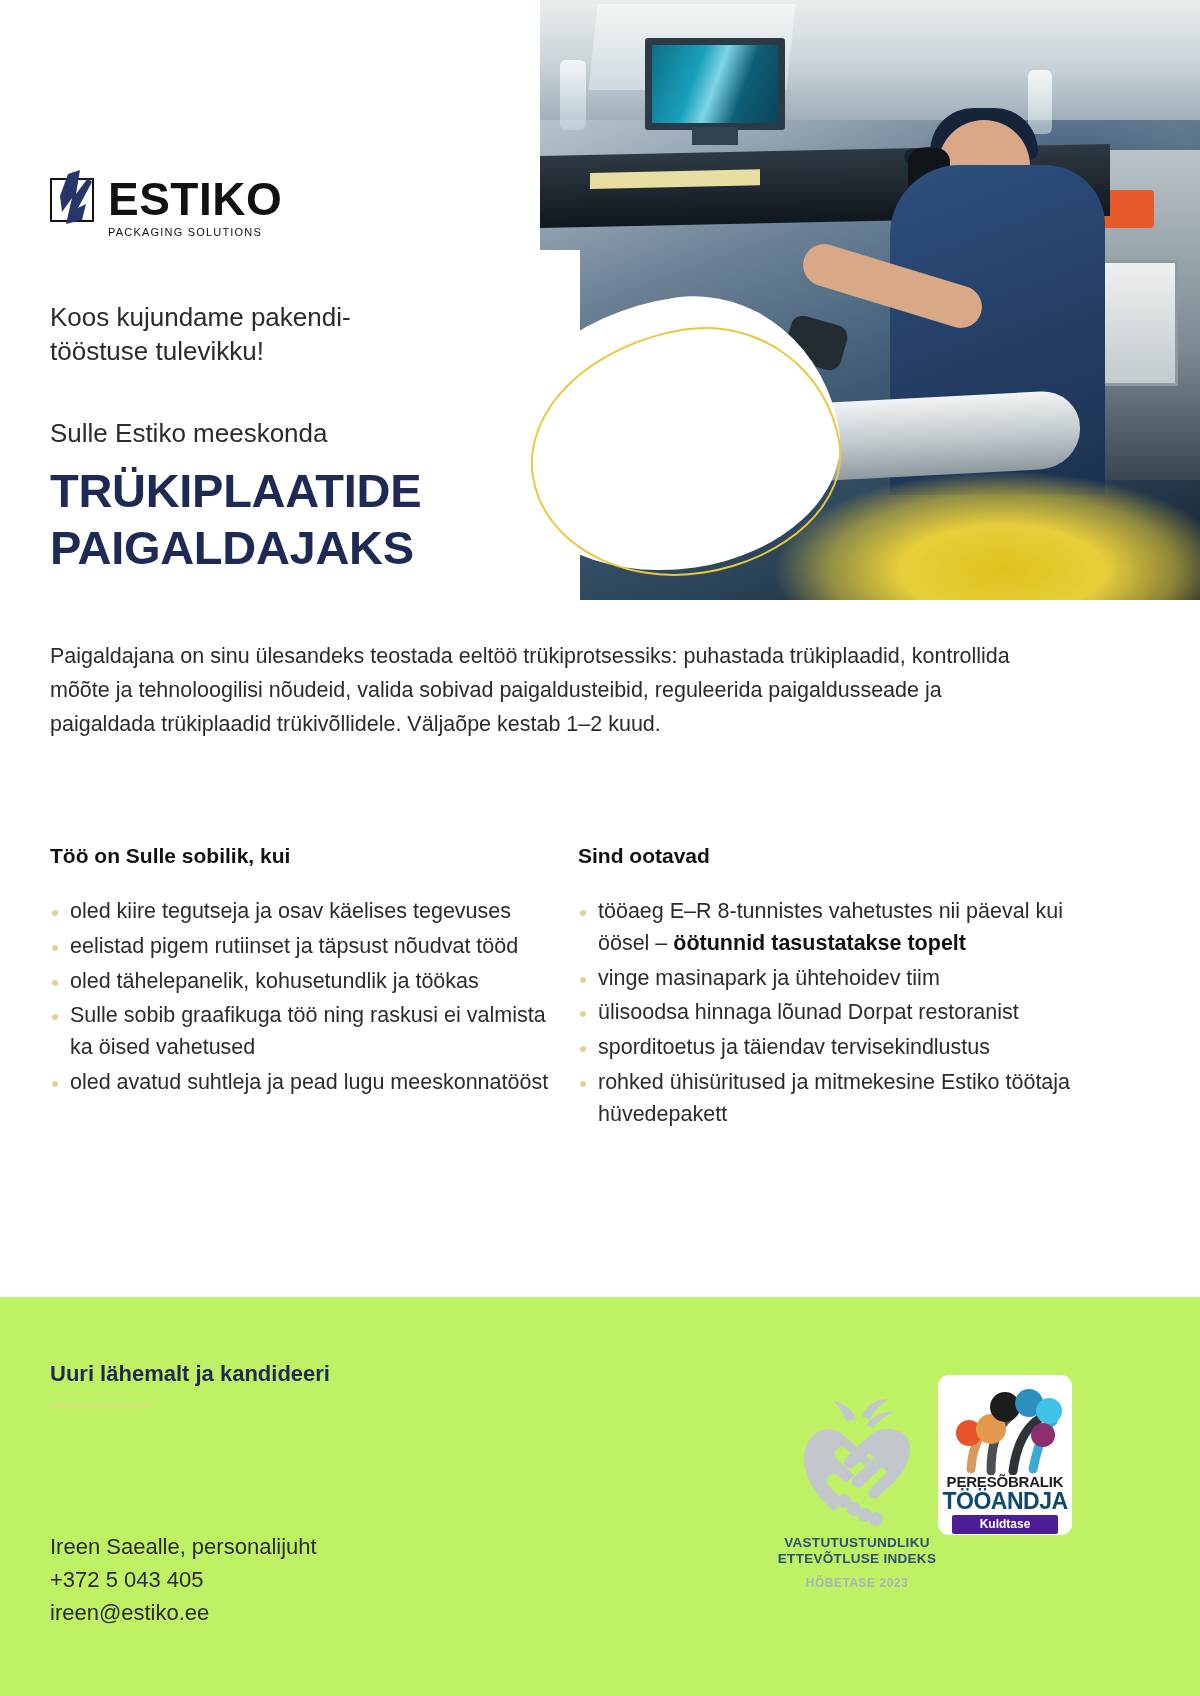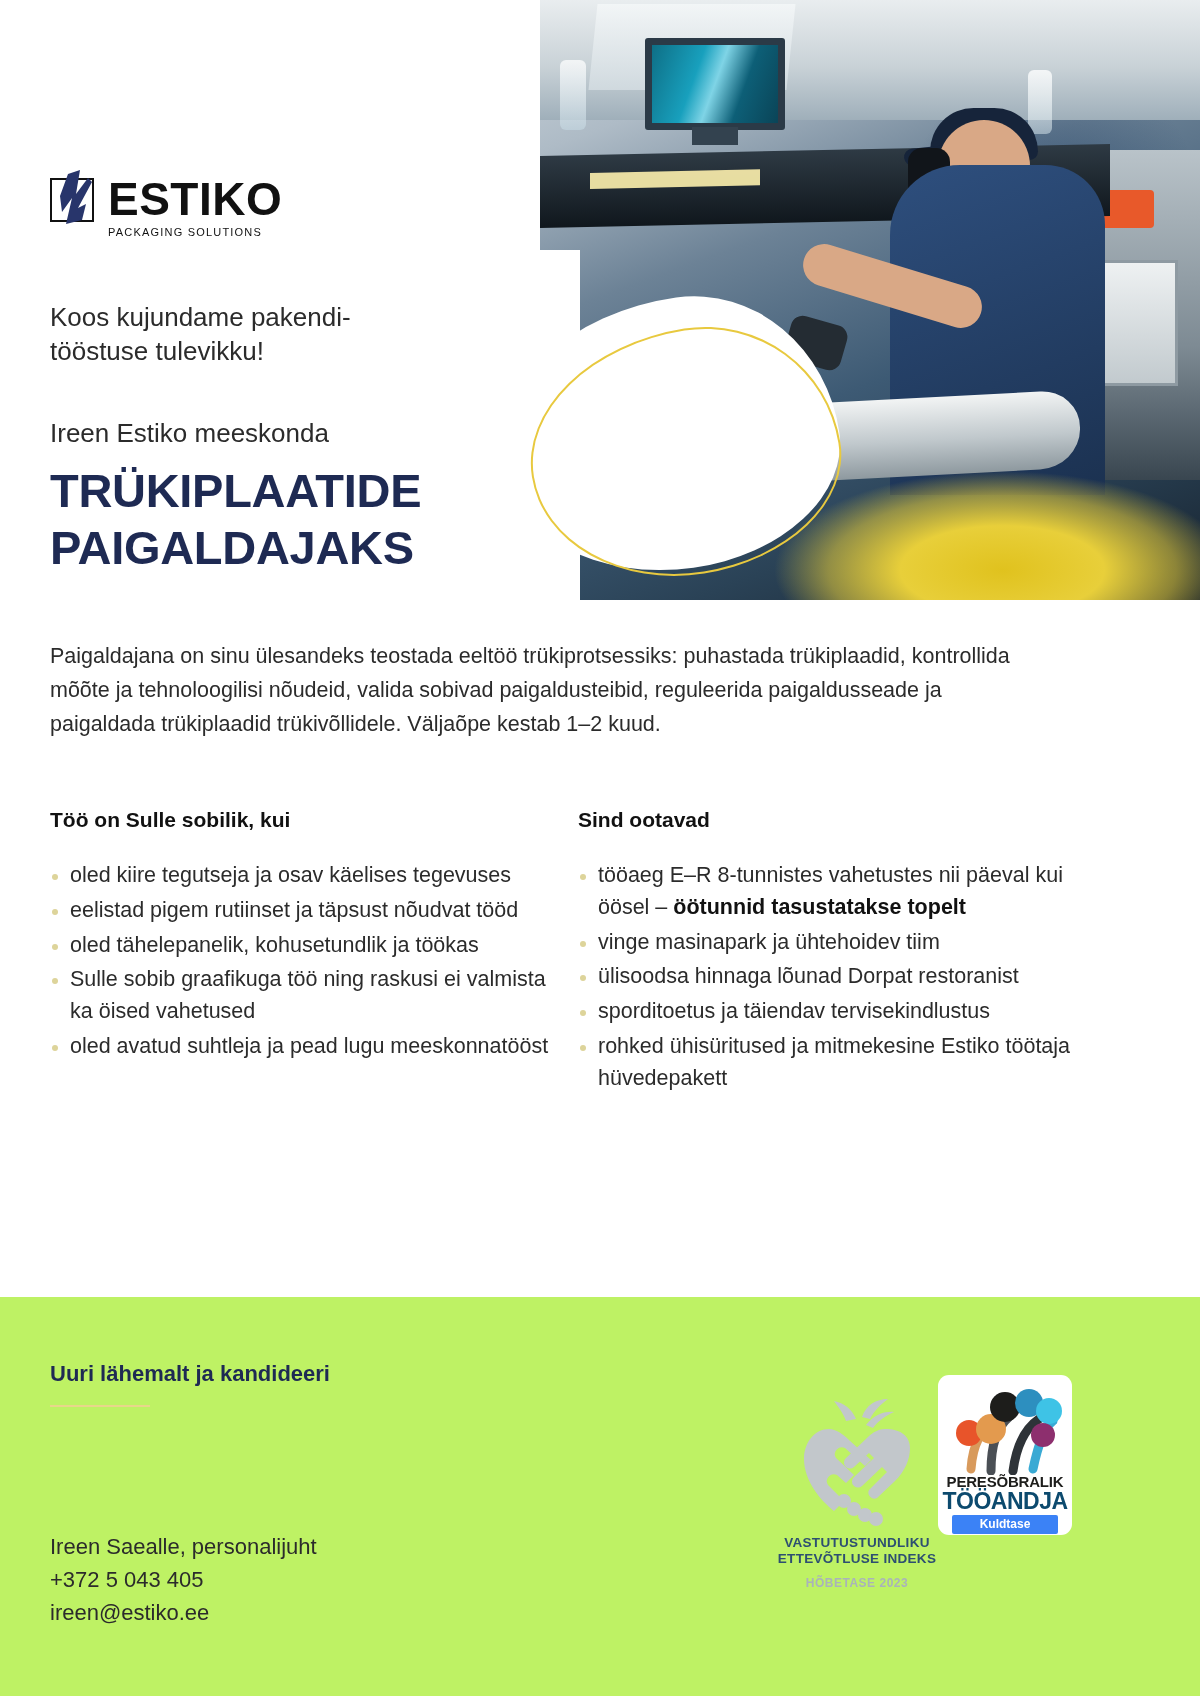--- a/index.html
+++ b/index.html
@@ -174,21 +174,21 @@
     color:#1e2a53; letter-spacing:-0.3px;
   }
 
   .lead {
     position:absolute; top:640px; left:50px; width:1000px;
     font-size:21.5px; line-height:1.58; color:#2b2b2b; font-weight:300;
   }
 
   
   .cols { position:absolute; top:808px; left:50px; width:1030px; display:flex; gap:28px; }
-  .col { width:500px; }
+  .col { width:500px;margin-top:36px; }
   .col-title {
     font-size:21px; font-weight:700; color:#111; margin-bottom:28px;
   }
   ul.blist { list-style:none; }
   ul.blist li {
     position:relative; padding-left:20px; margin-bottom:3px;
     font-size:21.5px; line-height:1.48; color:#2b2b2b; font-weight:300;
   }
   ul.blist li:before {
     content:""; position:absolute; left:2px; top:14px;
@@ -238,21 +238,21 @@
   .bg-l1 {
     position:absolute; top:98px; left:0; width:134px; text-align:center;
     font-size:15px; font-weight:800; color:#1d1d1b; letter-spacing:-0.2px;
   }
   .bg-l2 {
     position:absolute; top:113px; left:0; width:134px; text-align:center;
     font-size:23px; font-weight:800; color:#0c4a6e; letter-spacing:-0.5px;
   }
   .bg-bar {
     position:absolute; top:140px; left:14px; width:106px; height:19px;
-    background:#3b82f6; border-radius:2px;
+    background:#4c1d95; border-radius:2px;
     font-size:12px; font-weight:700; color:#fff; text-align:center; line-height:19px;
   }
 </style>
 </head>
 <body>
 
 <div class="hero">
   <div class="hero-photo">
     <div class="hero-ceiling"></div>
     <div class="hero-bottle"></div>
@@ -283,21 +283,21 @@
       <path d="M10 6 L22 2 L18 26 L30 10 L34 14 L20 40 L28 36 L24 52 L8 56 L14 30 L4 44 L2 28 Z" fill="#28356b"></path>
     </svg>
   </div>
   <div class="logo-text">
     <div class="logo-name">ESTIKO</div>
     <div class="logo-tag">PACKAGING  SOLUTIONS</div>
   </div>
 </div>
 
 <div class="tagline">Koos kujundame pakendi-<br>tööstuse tulevikku!</div>
-<div class="kicker">Ireen Estiko meeskonda</div>
+<div class="kicker">Sulle Estiko meeskonda</div>
 <h1 class="title">TRÜKIPLAATIDE<br>PAIGALDAJAKS</h1>
 <p class="lead">Paigaldajana on sinu ülesandeks teostada eeltöö trükiprotsessiks: puhastada trükiplaadid, kontrollida mõõte ja tehnoloogilisi nõudeid, valida sobivad paigaldusteibid, reguleerida paigaldusseade ja paigaldada trükiplaadid trükivõllidele. Väljaõpe kestab 1–2 kuud.</p>
 
 <div class="cols">
   <div class="col">
     <div class="col-title">Töö on Sulle sobilik, kui</div>
     <ul class="blist" id="req-list">
         <li>oled kiire tegutseja ja osav käelises tegevuses</li>
         <li>eelistad pigem rutiinset ja täpsust nõudvat tööd</li>
         <li>oled tähelepanelik, kohusetundlik ja töökas</li>

